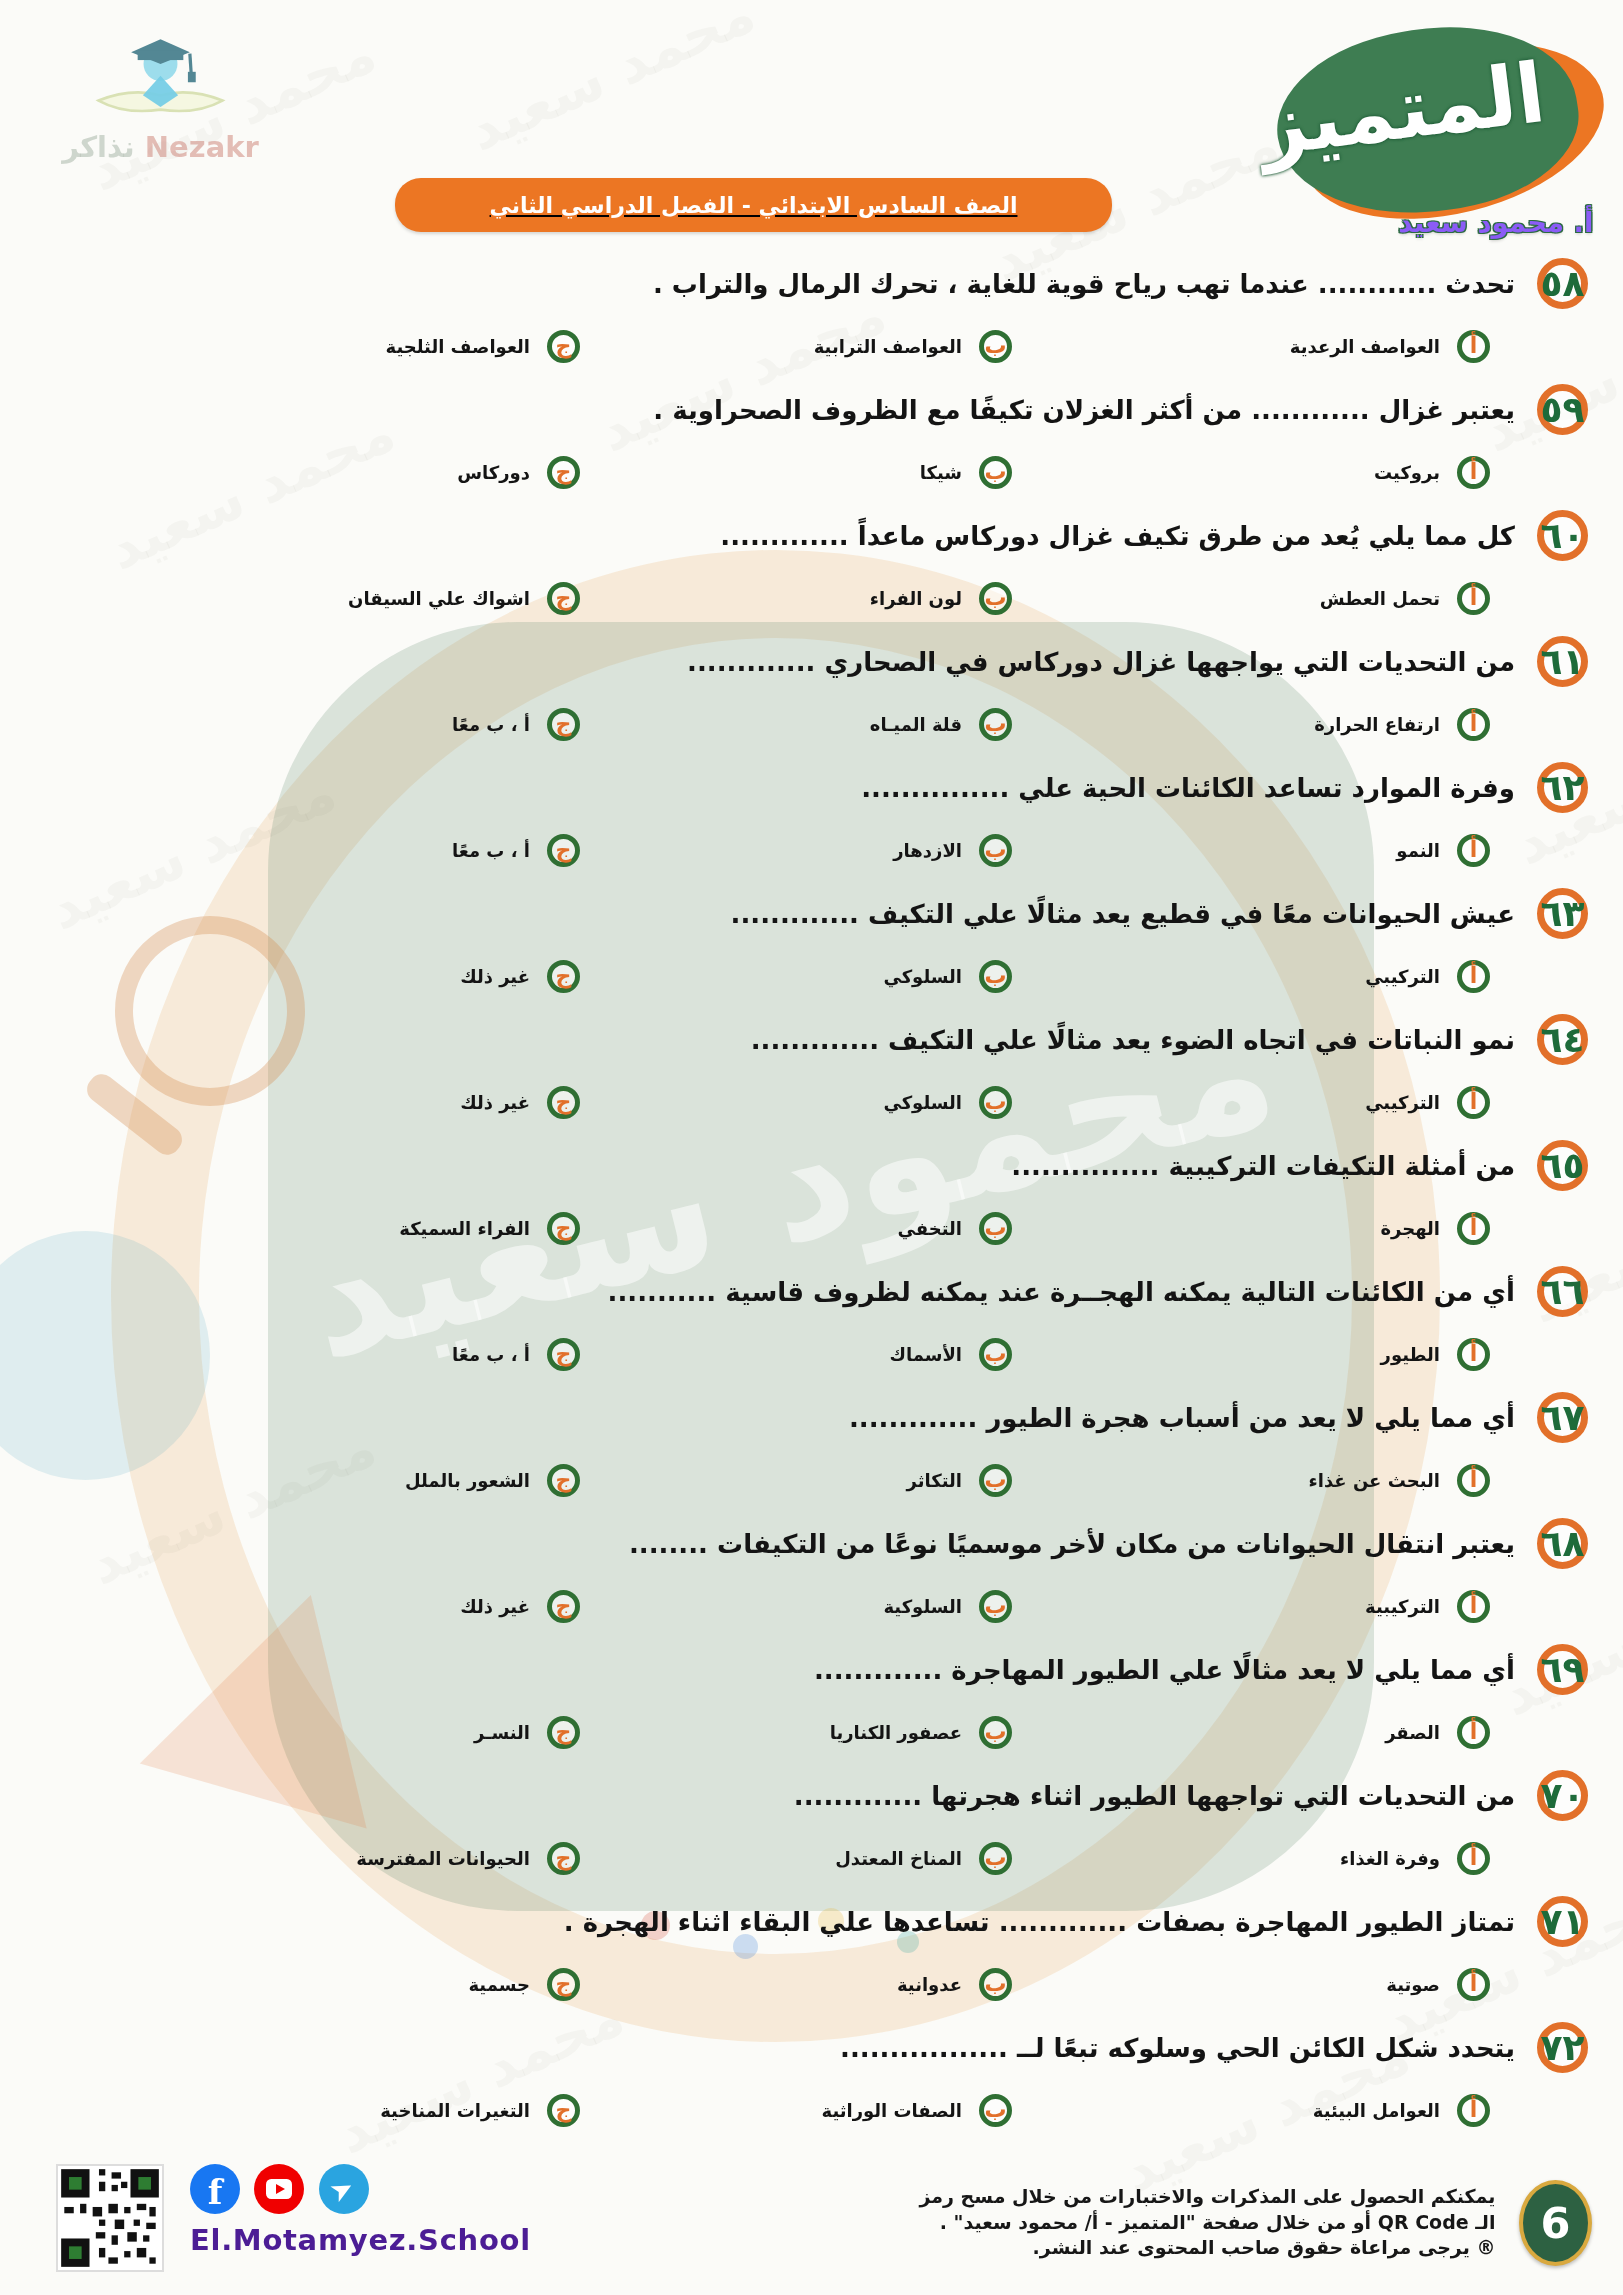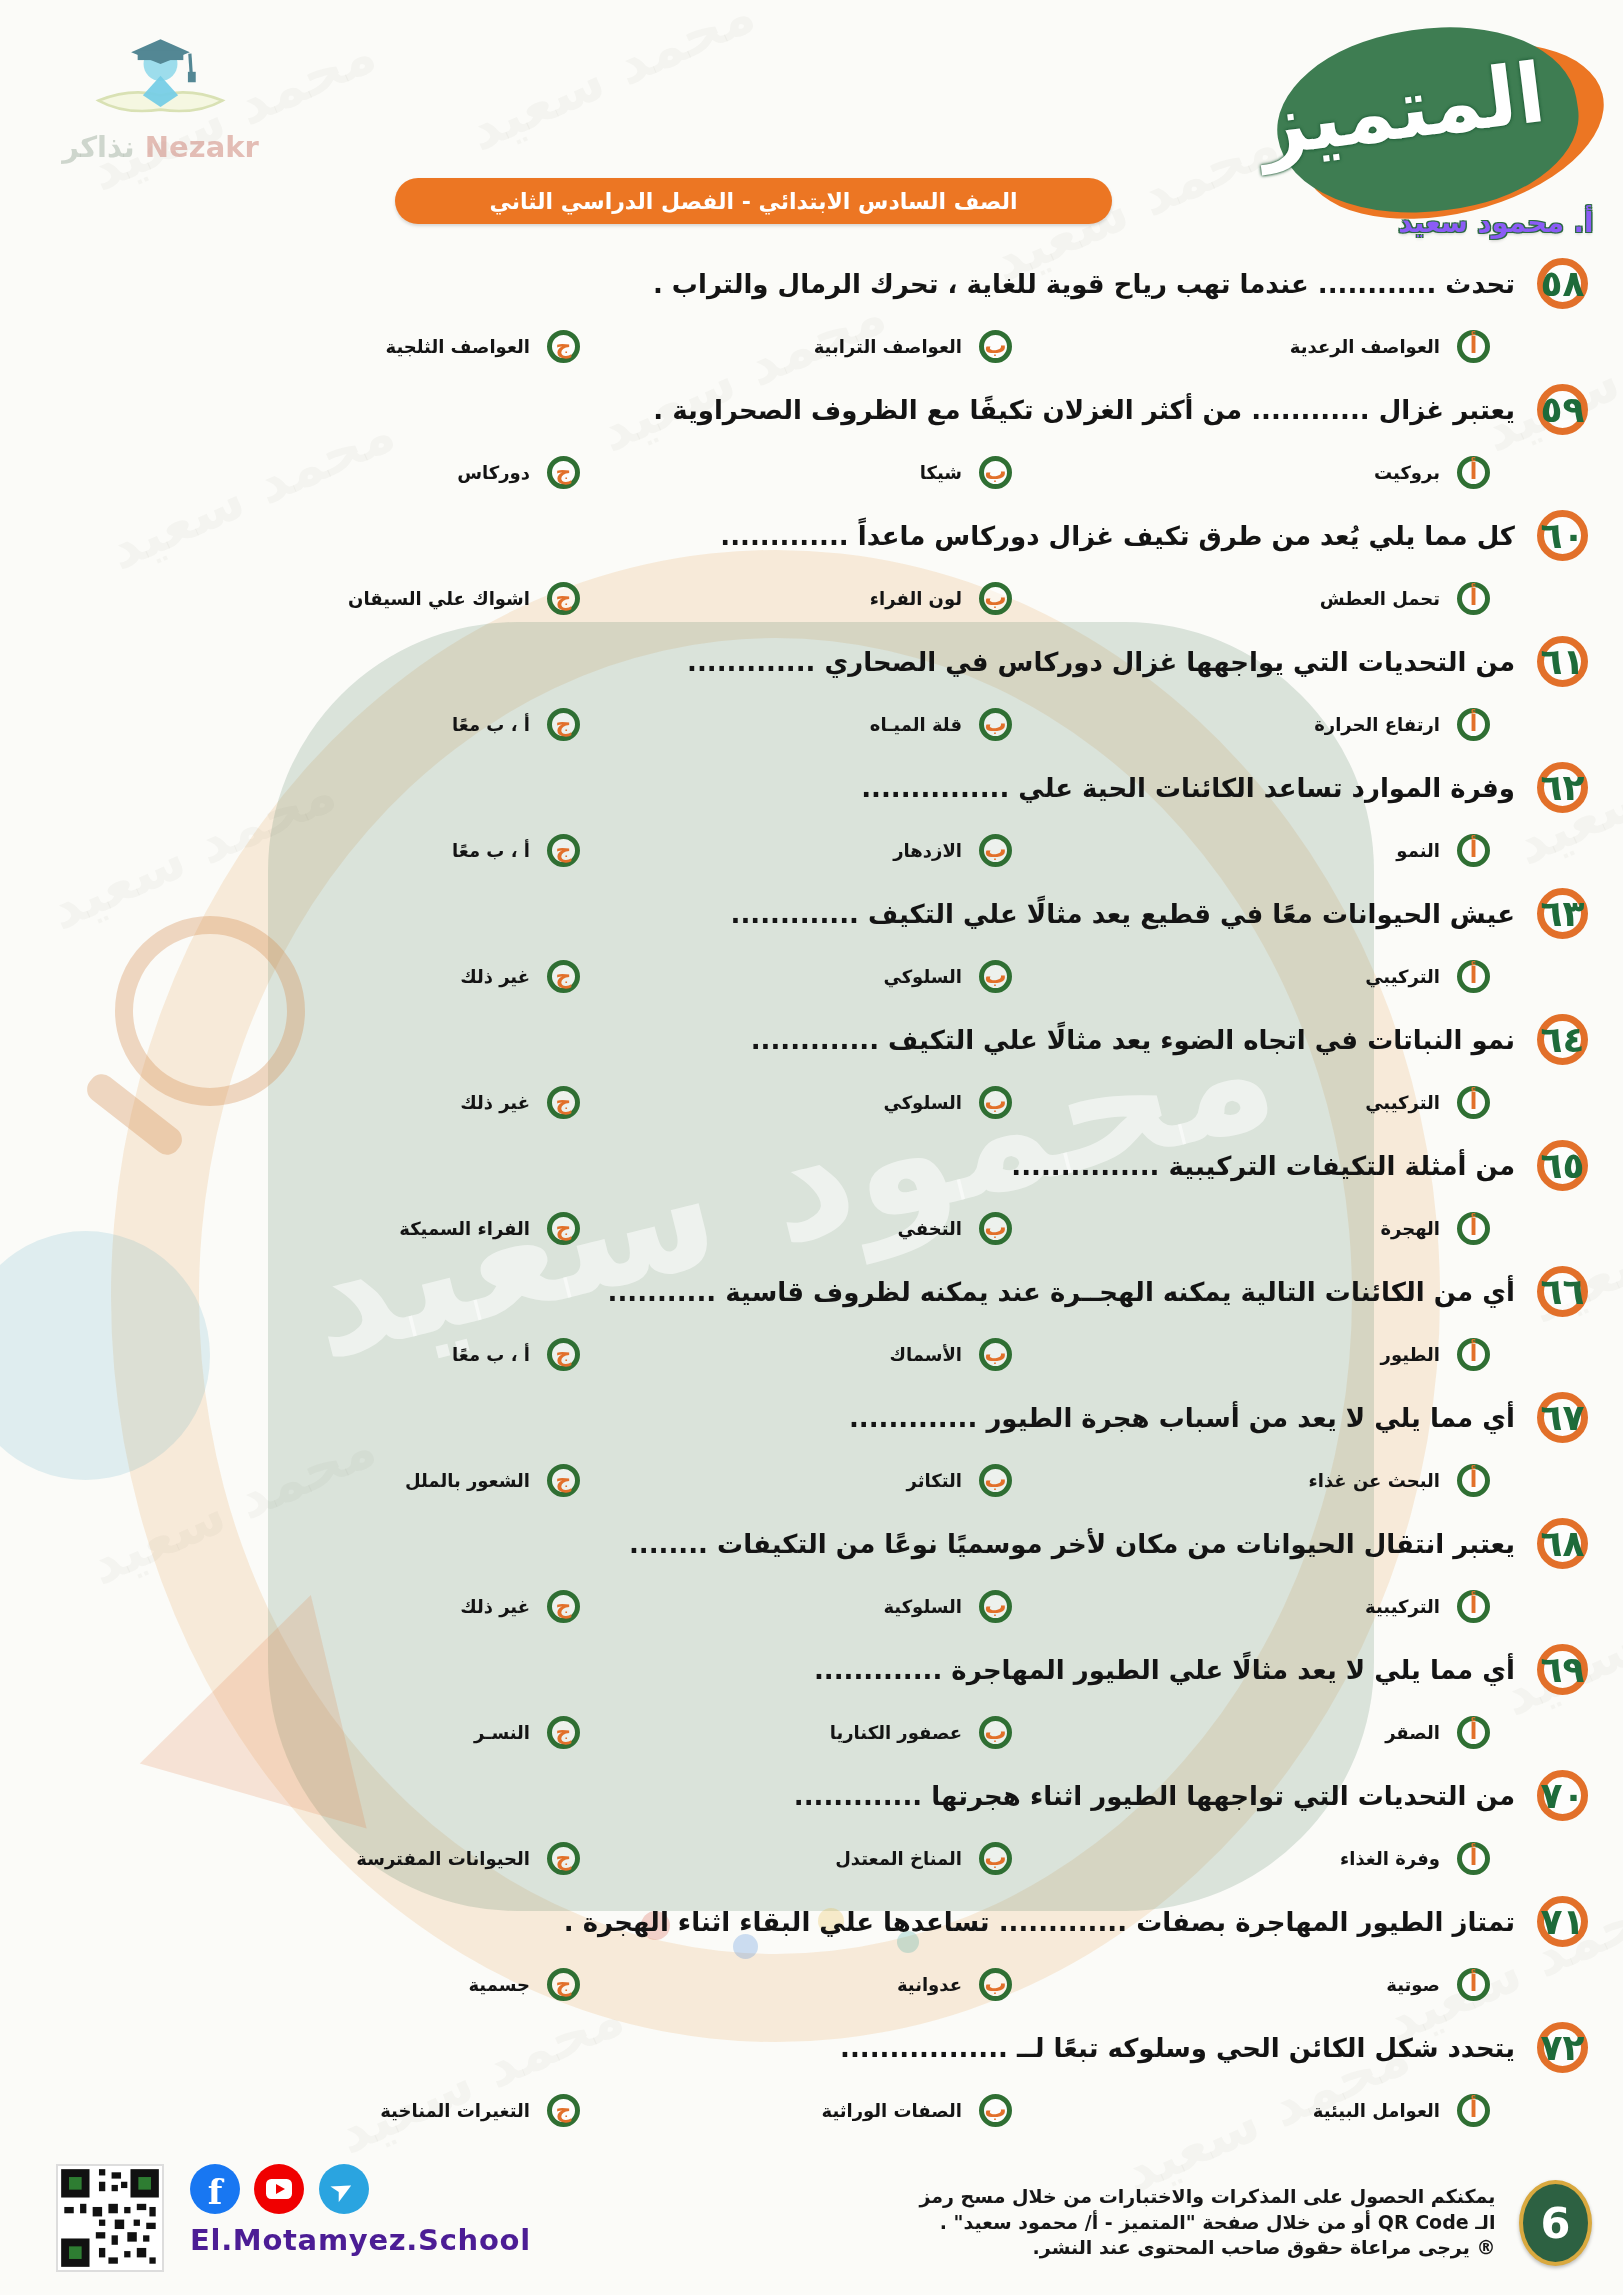--- a/index.html
+++ b/index.html
@@ -39,23 +39,23 @@
   .nezakr svg { display:block; margin:0 auto; }
   .nezakr-text { margin-top:2.6px; font-weight:700; font-size:29px; }
   .nezakr-latin { color:rgba(196,110,96,0.55); }
   .nezakr-arabic { color:rgba(150,165,150,0.55);text-align:center; }
 
   .banner-green { position:absolute; right:347px; top:96px; width:916px; height:77px;
     background:#4d8a70; border-radius:17px; display:flex; align-items:center; justify-content:center;
     box-shadow:0 2.6px 3.9px rgba(0,0,0,0.12); }
   .banner-green .title { color:#fff; font-size:50px; font-weight:700; letter-spacing:1.3px;
     text-shadow:0 2px 2.6px rgba(0,0,0,0.25); }
-  .banner-orange { position:absolute; right:511px; top:178px; width:717px; height:46px;
+  .banner-orange { position:absolute; right:511px; top:178px; width:717px; height:54px;
     background:#ec7623; border-radius:26px; display:flex; align-items:center; justify-content:center;
-    box-shadow:0 2px 3.3px rgba(0,0,0,0.15); }
+    box-shadow:0 2px 3.3px rgba(0,0,0,0.15);text-decoration:underline; }
   .banner-orange .subtitle { color:#fff; font-size:22px; font-weight:700; }
 
   .brand { position:absolute; right:6.5px; top:13px; width:334px; height:223px; }
   .brand-orange { position:absolute; right:9.8px; top:36px; width:308px; height:164px;
     background:#ec7623; border-radius:50%; transform:rotate(-14deg); }
   .brand-green { position:absolute; right:39px; top:16.4px; width:301px; height:183px;
     background:#3e7d52; border-radius:48% 52% 45% 55%; transform:rotate(-9deg); }
   .brand-name { position:absolute; right:72px; top:46px; width:236px; text-align:center;
     font-size:82px; font-weight:700; color:#fff; transform:rotate(-7deg);
     text-shadow:0 0 2.6px #1e5b36, 0 0 3.9px #1e5b36; }

